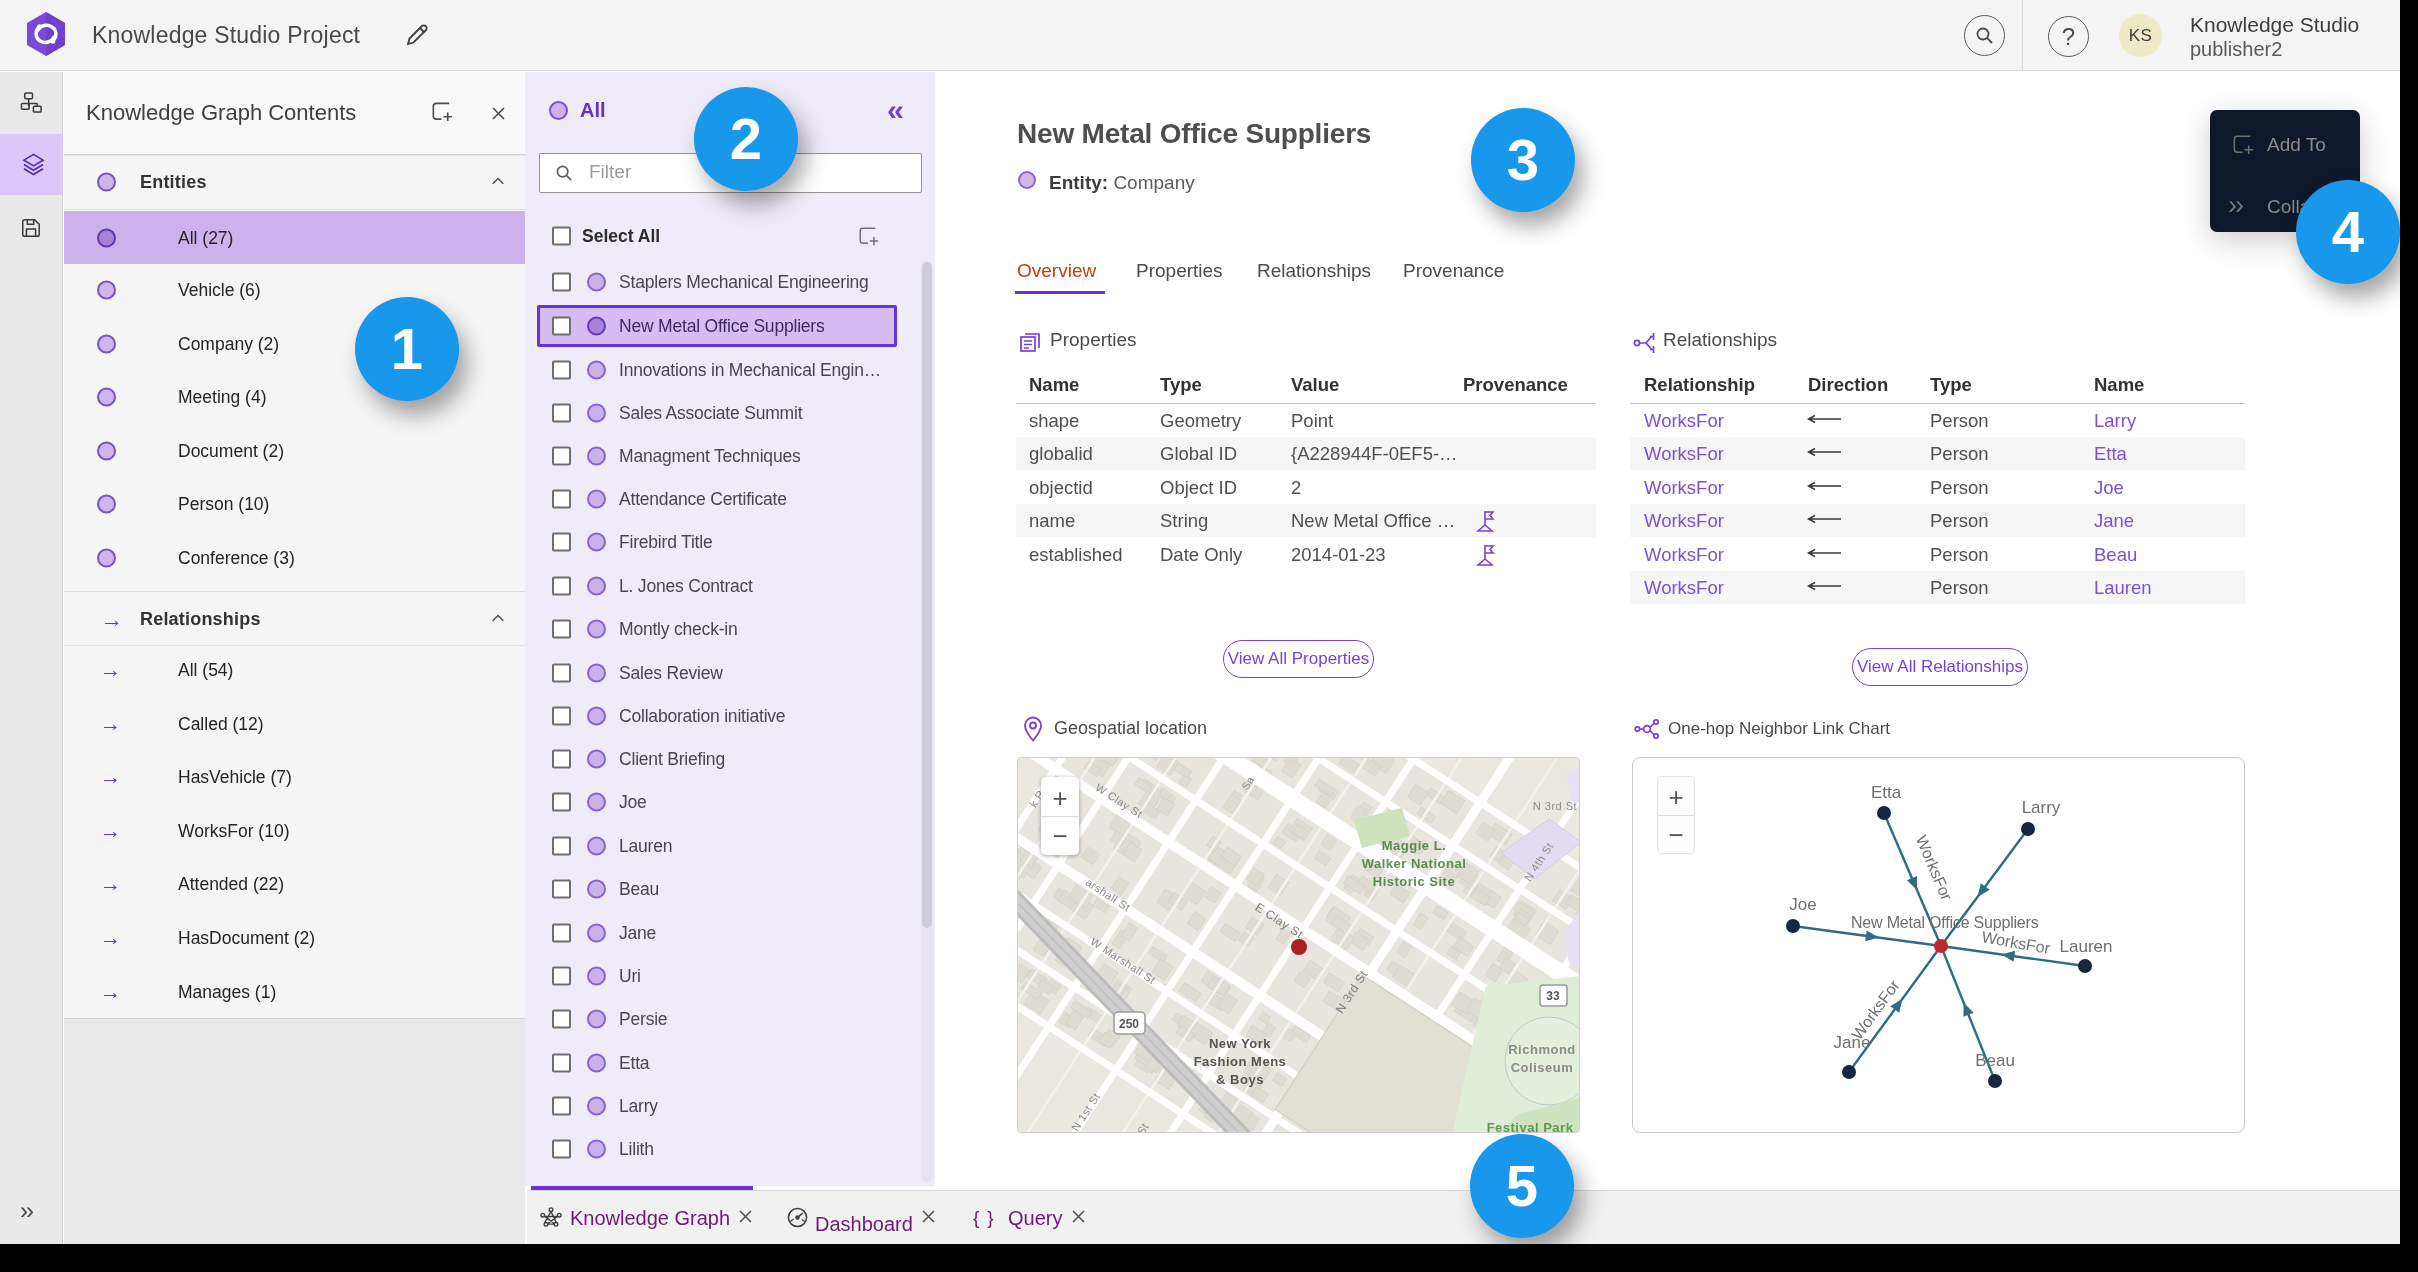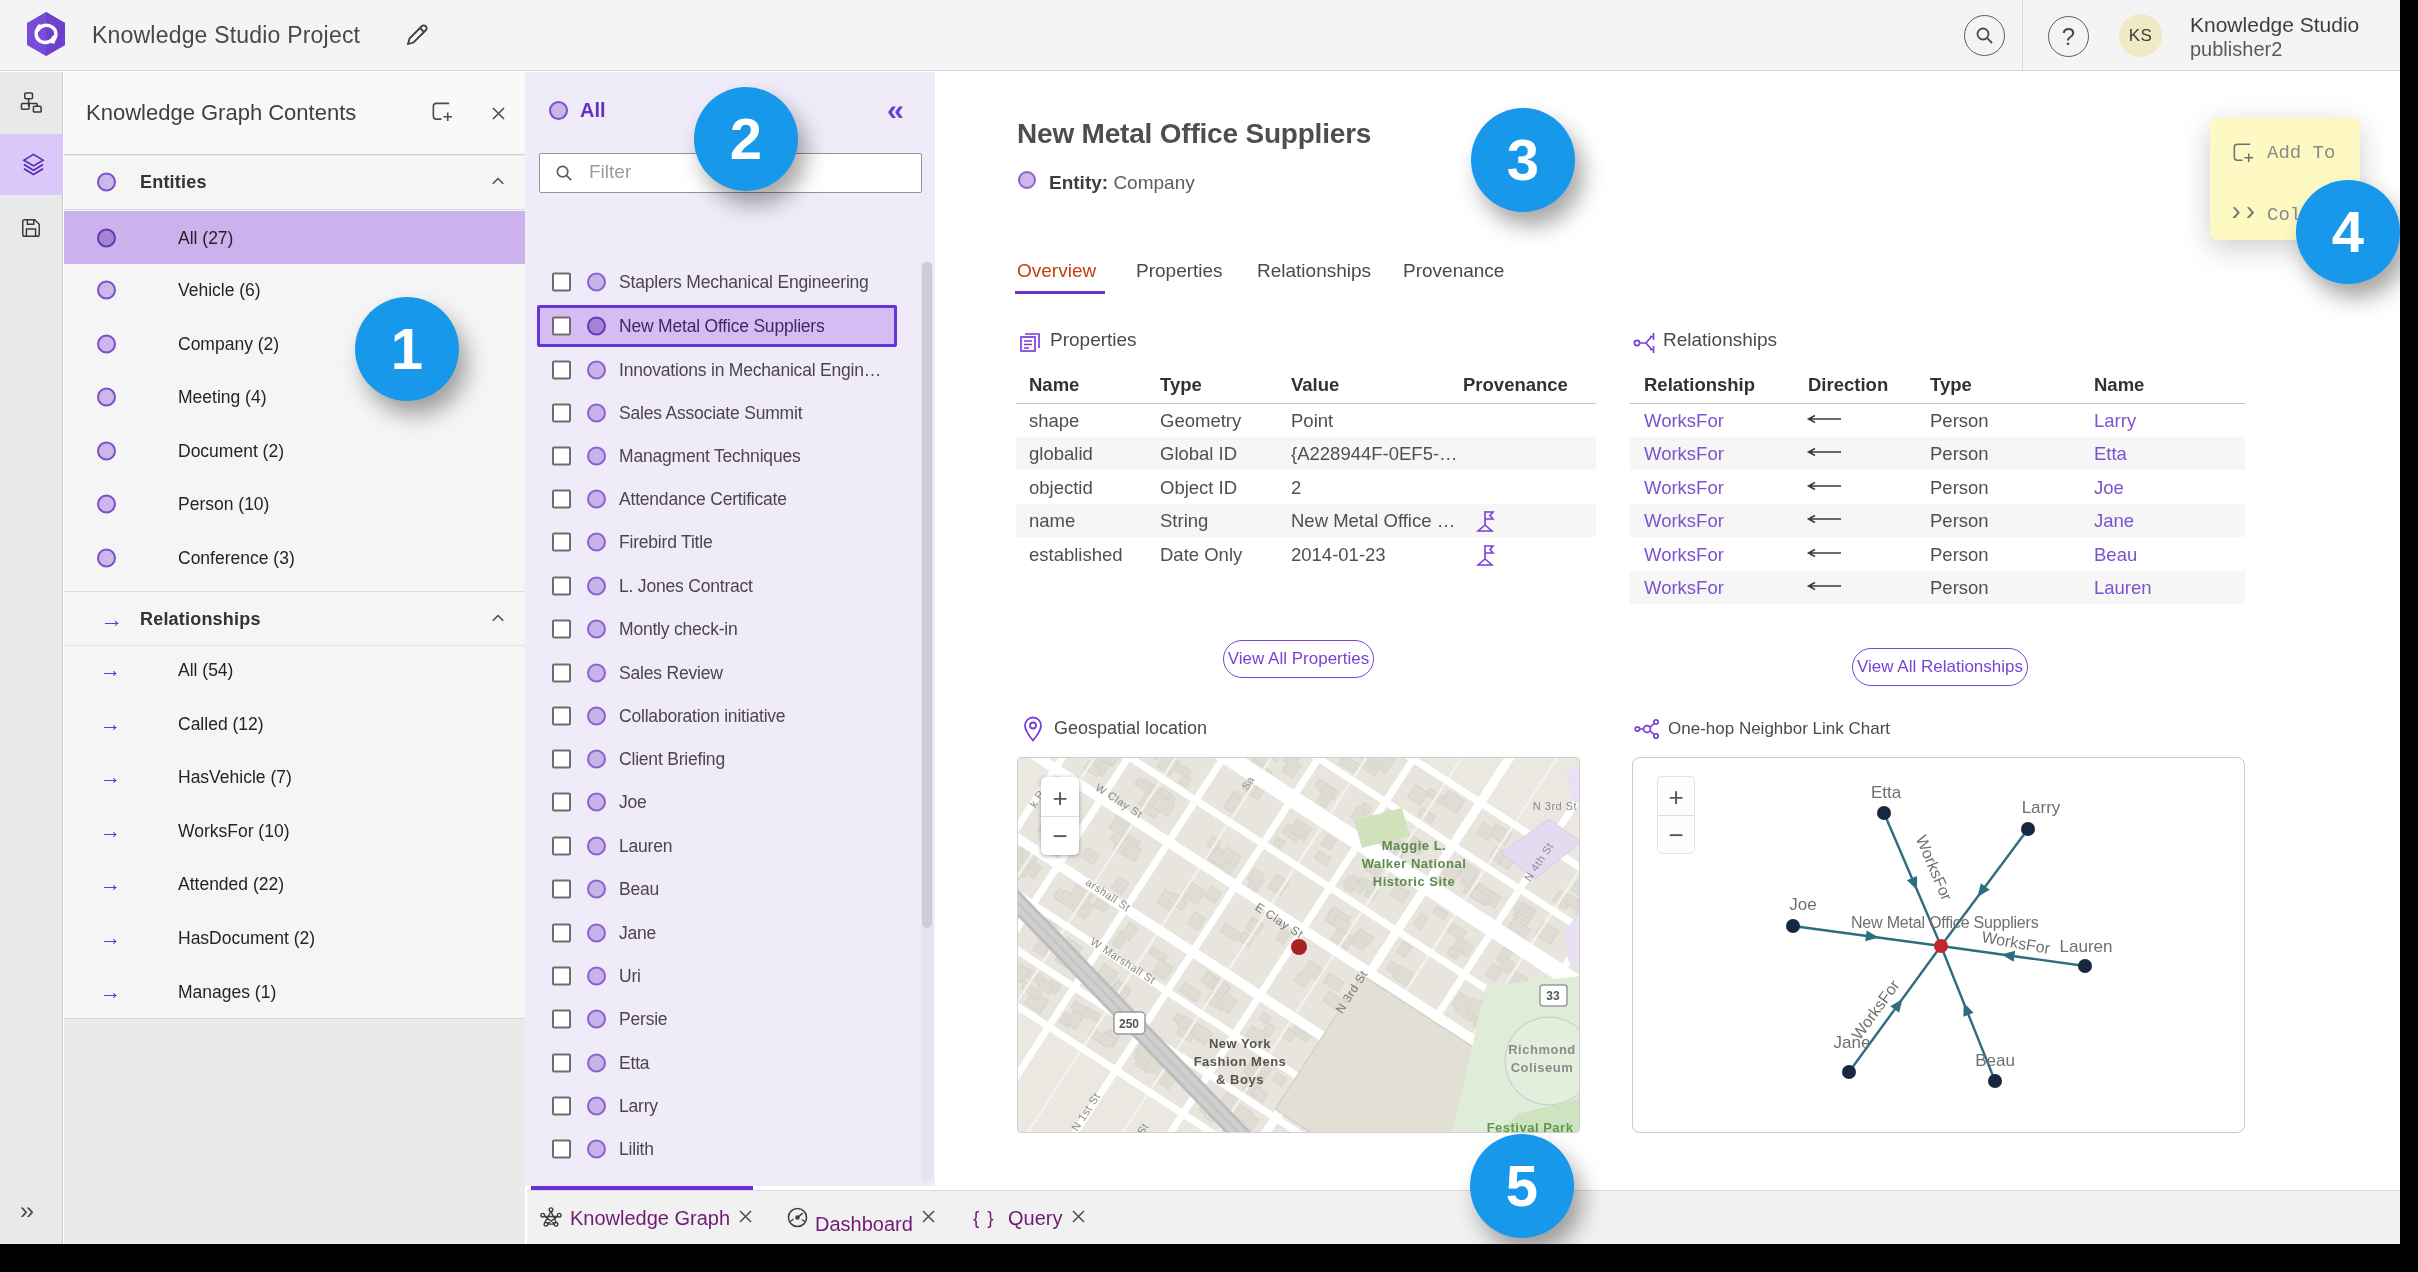--- a/index.html
+++ b/index.html
@@ -59,21 +59,21 @@
 .mapbox { left:81px; top:685px; width:563px; height:376px; border:1px solid #cfcfcf; border-radius:4px; background:#e9e7e0; overflow:hidden; }
 .chartbox { left:696px; top:685px; width:613px; height:376px; border:1px solid #c9c9c9; border-radius:8px; background:#fff; }
 
 .botbar { left:527px; top:1190px; width:1873px; height:54px; background:#f1f1f1; border-top:1px solid #d9d9d9; }
 .tabind { left:531px; top:1186px; width:222px; height:4px; background:#6d2fd5; }
 .btab { position:absolute; top:1207px; font-size:20px; color:#701a75; }
 
 .blackR { left:2400px; top:0; width:18px; height:1272px; background:#000; }
 .blackB { left:0; top:1244px; width:2418px; height:28px; background:#000; }
 .callout { position:absolute; width:104px; height:104px; border-radius:50%; background:#1798eb; color:#fff; font-size:58px; font-weight:700; text-align:center; line-height:104px; box-shadow:8px 14px 22px rgba(0,0,0,0.35); }
-.popup { left:2210px; top:118px; width:150px; height:122px; background:#fef9c3; border-radius:7px; box-shadow:0 8px 30px rgba(0,0,0,0.20);font-family:Liberation Mono, monospace; }
+.popup { left:2210px; top:110px; width:150px; height:122px; background:#0f172a; border-radius:7px; box-shadow:0 8px 30px rgba(0,0,0,0.20); }
 .xic { width:13px; height:13px; stroke:#4d4d4d; stroke-width:1.5; fill:none; }
 </style>
 </head>
 <body>
 <div class="stage">
 
   <div class="abs tophdr"></div>
   <svg class="abs" style="left:26px;top:11px" width="40" height="46" viewBox="0 0 40 46">
     <polygon points="20,1 39,12 39,34 20,45 1,34 1,12" fill="#7a4bd6"></polygon>
     <polygon points="20,1 39,12 39,34 20,45" fill="#6f40cc"></polygon>
@@ -210,20 +210,28 @@
   <div class="abs mid">
     <span class="abs" style="left:24px;top:29px;width:19px;height:19px;border-radius:50%;border:2px solid #7a4fd0;background:#c9b3e8;"></span>
     <div class="abs" style="left:55px;top:27px;font-size:20px;font-weight:700;color:#6231c7;">All</div>
     <div class="abs" style="left:362px;top:21px;font-size:30px;color:#6d3fd1;font-weight:600;letter-spacing:-3px;">‹‹</div>
     <div class="abs mid-filter"></div>
     <svg class="abs" style="left:30px;top:92px" width="19" height="19" viewBox="0 0 20 20" fill="none" stroke="#5f5f5f" stroke-width="1.8">
       <circle cx="8" cy="8" r="5.5"></circle>
         <path d="M12.2 12.2 L17 17"></path>
     </svg>
     <div class="abs" style="left:64px;top:89px;font-size:19px;color:#9b9b9b;">Filter</div>
+    <div class="mrow" style="top:142px">
+      <span class="mchk"></span>
+      <span class="abs" style="left:57px;top:50%;transform:translateY(-50%);font-size:17.5px;font-weight:700;color:#2d2d2d;">Select All</span>
+      <svg class="abs" style="right:56px;top:11px" width="22" height="22" viewBox="0 0 24 24" fill="none" stroke="#6f6f6f" stroke-width="1.6">
+        <path d="M20 3.5 H6.5 a3 3 0 0 0 -3 3 V17 a3 3 0 0 0 3 3 H12"></path>
+        <path d="M18.5 13 v9 M14 17.5 h9"></path>
+      </svg>
+    </div>
     <div class="msel"></div>
     <div class="mrow" style="top:188px">
         <span class="mchk"></span>
         <span class="mcirc"></span>
         <span class="mlbl">Staplers Mechanical Engineering</span>
       </div>
     <div class="mrow" style="top:232px">
         <span class="mchk"></span>
         <span class="mcirc" style="background:#a782d6;border-color:#6839b8"></span>
         <span class="mlbl" style="color:#3c2b60;">New Metal Office Suppliers</span>

